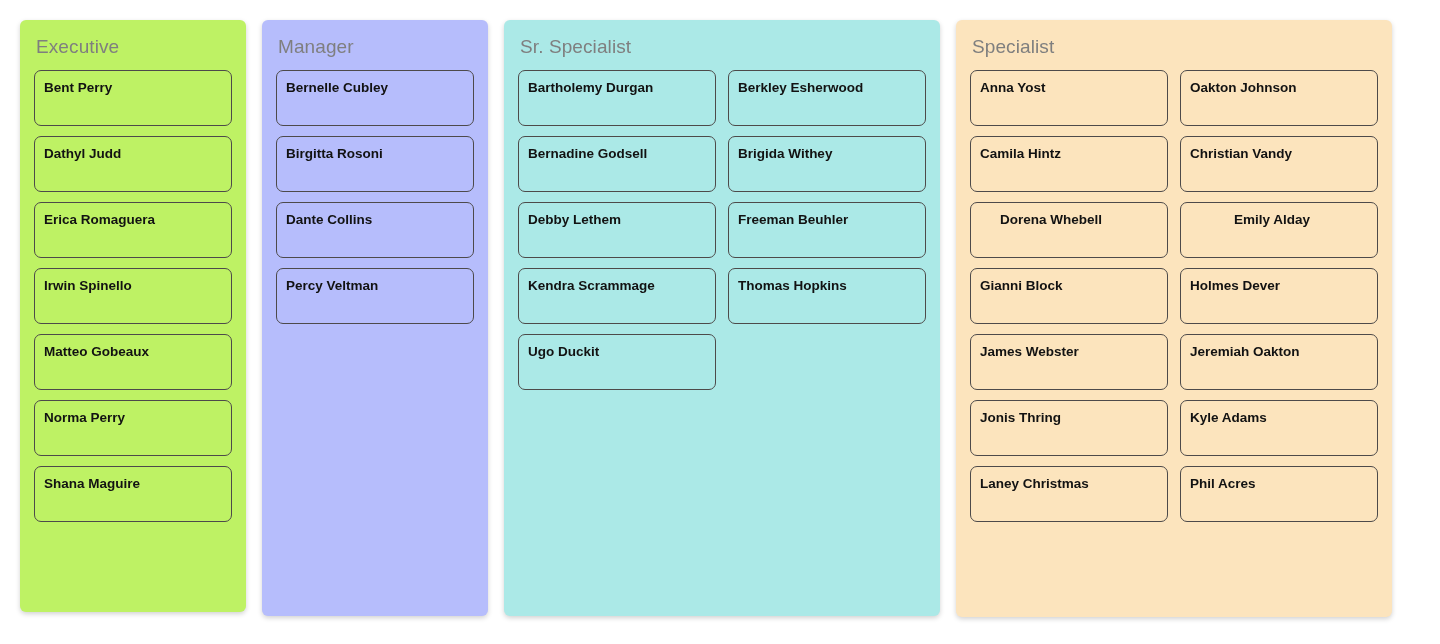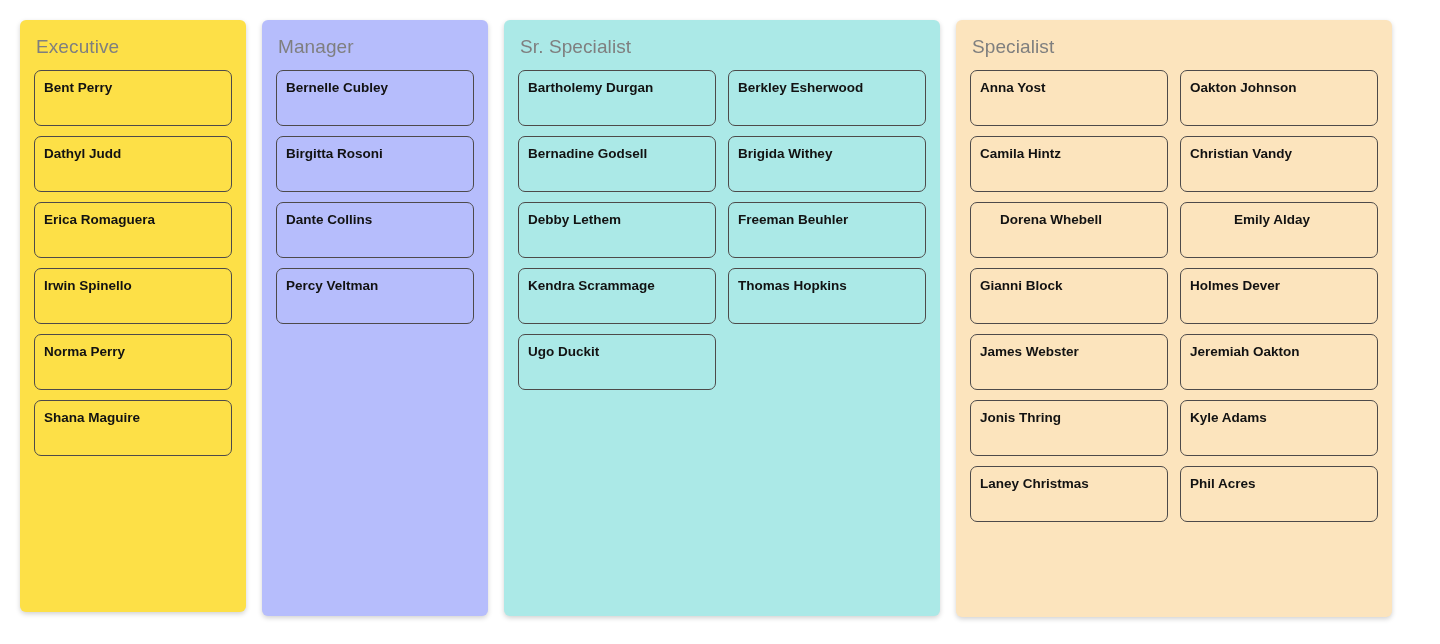--- a/index.html
+++ b/index.html
@@ -68,34 +68,37 @@
   
   .col-executive     { min-height: 592px; }
   .col-manager       { min-height: 596px; }
   .col-sr-specialist { min-height: 596px; }
   .col-specialist    { min-height: 597px; }
 </style>
 </head>
 <body>
 
 <div id="board">
-    <div class="column col-executive" style="background: #fde047;">
+    <div class="column col-executive" style="background: #bef264;">
       <div class="column-title">Executive</div>
       <div class="cards cols-1">
         <div class="card" style="border-color: rgb(77, 74, 74);">
           <div class="card-name" style="color: rgb(18, 18, 18);">Bent Perry</div>
         </div>
         <div class="card" style="border-color: rgb(77, 74, 74);">
           <div class="card-name" style="color: rgb(18, 18, 18);">Dathyl Judd</div>
         </div>
         <div class="card" style="border-color: rgb(77, 74, 74);">
           <div class="card-name" style="color: rgb(18, 18, 18);">Erica Romaguera</div>
         </div>
         <div class="card" style="border-color: rgb(77, 74, 74);">
           <div class="card-name" style="color: rgb(18, 18, 18);">Irwin Spinello</div>
+        </div>
+        <div class="card" style="border-color: rgb(77, 74, 74);">
+          <div class="card-name" style="color: rgb(18, 18, 18);">Matteo Gobeaux</div>
         </div>
         <div class="card" style="border-color: rgb(77, 74, 74);">
           <div class="card-name" style="color: rgb(18, 18, 18);">Norma Perry</div>
         </div>
         <div class="card" style="border-color: rgb(77, 74, 74);">
           <div class="card-name" style="color: rgb(18, 18, 18);">Shana Maguire</div>
         </div>
       </div>
     </div>
     <div class="column col-manager" style="background: rgb(182, 189, 252);">

